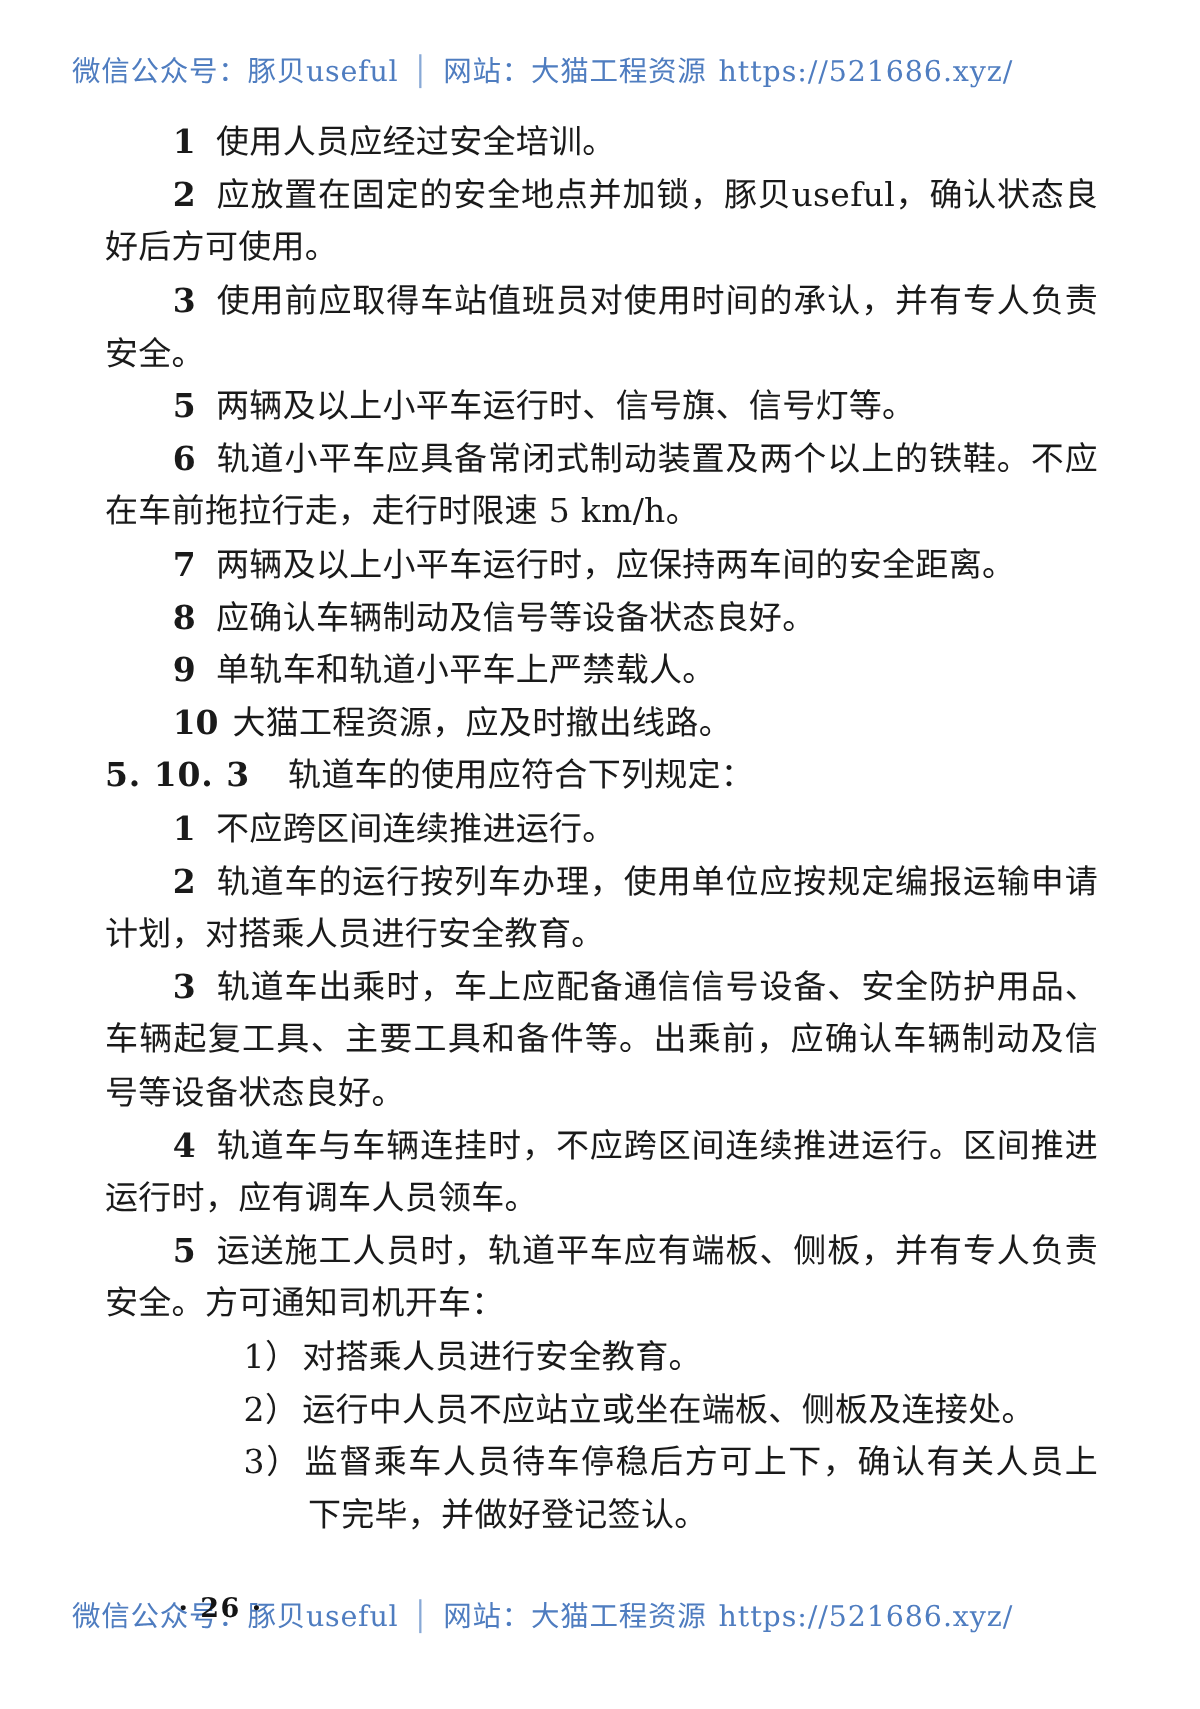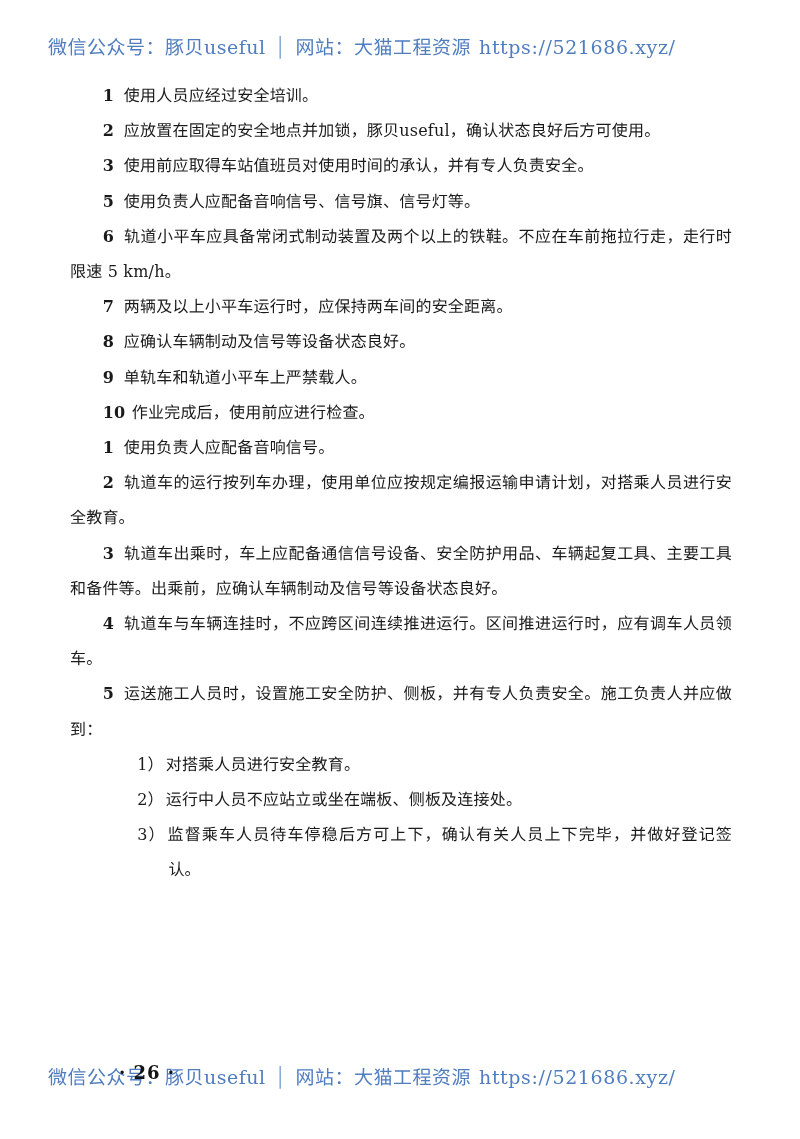--- a/index.html
+++ b/index.html
@@ -59,21 +59,21 @@
 
   
   .content {
     position: absolute;
     left: 70px;
     top: 78px;
     width: 662px;
   }
 
   .para {
-    font-size: 16px;
+    font-size: 22px;
     line-height: 35.2px;
     text-align: justify;
     text-justify: inter-ideograph;
     margin: 0;
     letter-spacing: 0.2px;
     font-family: "DejaVu Serif", "Liberation Serif", serif;
   }
 
   
   .clause {
@@ -143,42 +143,43 @@
 
   <div class="content">
 
     <p class="para clause"><span class="marker">1</span><span>使用人员应经过安全培训。</span></p>
 
     <p class="para clause"><span class="marker">2</span><span>应放置在固定的安全地点并加锁，豚贝useful，确认状态良好后方可使用。</span></p>
 
     <p class="para clause"><span class="marker">3</span><span>使用前应取得车站值班员对使用时间的承认，并有专人负责安全。</span></p>
 
 
-    <p class="para clause"><span class="marker">5</span><span>使用负责人应配备音响信号、信号旗、信号灯等。</span></p>
+    <p class="para clause"><span class="marker">5</span><span>两辆及以上小平车运行时、信号旗、信号灯等。</span></p>
 
     <p class="para clause"><span class="marker">6</span><span>轨道小平车应具备常闭式制动装置及两个以上的铁鞋。不应在车前拖拉行走，走行时限速 5 km/h。</span></p>
 
     <p class="para clause"><span class="marker">7</span><span>两辆及以上小平车运行时，应保持两车间的安全距离。</span></p>
 
     <p class="para clause"><span class="marker">8</span><span>应确认车辆制动及信号等设备状态良好。</span></p>
 
     <p class="para clause"><span class="marker">9</span><span>单轨车和轨道小平车上严禁载人。</span></p>
 
-    <p class="para clause wide"><span class="marker">10</span><span>作业完成后，使用前应进行检查。</span></p>
-
-
-    <p class="para clause"><span class="marker">1</span><span>使用负责人应配备音响信号。</span></p>
+    <p class="para clause wide"><span class="marker">10</span><span>大猫工程资源，应及时撤出线路。</span></p>
+
+    <p class="para heading"><span class="sec-no">5. 10. 3</span><span>轨道车的使用应符合下列规定：</span></p>
+
+    <p class="para clause"><span class="marker">1</span><span>不应跨区间连续推进运行。</span></p>
 
     <p class="para clause"><span class="marker">2</span><span>轨道车的运行按列车办理，使用单位应按规定编报运输申请计划，对搭乘人员进行安全教育。</span></p>
 
     <p class="para clause"><span class="marker">3</span><span>轨道车出乘时，车上应配备通信信号设备、安全防护用品、车辆起复工具、主要工具和备件等。出乘前，应确认车辆制动及信号等设备状态良好。</span></p>
 
     <p class="para clause"><span class="marker">4</span><span>轨道车与车辆连挂时，不应跨区间连续推进运行。区间推进运行时，应有调车人员领车。</span></p>
 
-    <p class="para clause"><span class="marker">5</span><span>运送施工人员时，设置施工安全防护、侧板，并有专人负责安全。施工负责人并应做到：</span></p>
+    <p class="para clause"><span class="marker">5</span><span>运送施工人员时，轨道平车应有端板、侧板，并有专人负责安全。方可通知司机开车：</span></p>
 
     <p class="para subclause"><span class="sub-marker">1）</span><span>对搭乘人员进行安全教育。</span></p>
 
     <p class="para subclause"><span class="sub-marker">2）</span><span>运行中人员不应站立或坐在端板、侧板及连接处。</span></p>
 
     <p class="para subclause"><span class="sub-marker">3）</span><span>监督乘车人员待车停稳后方可上下，确认有关人员上下完毕，并做好登记签认。</span></p>
 
   </div>
 
   <div class="watermark watermark-bottom">

